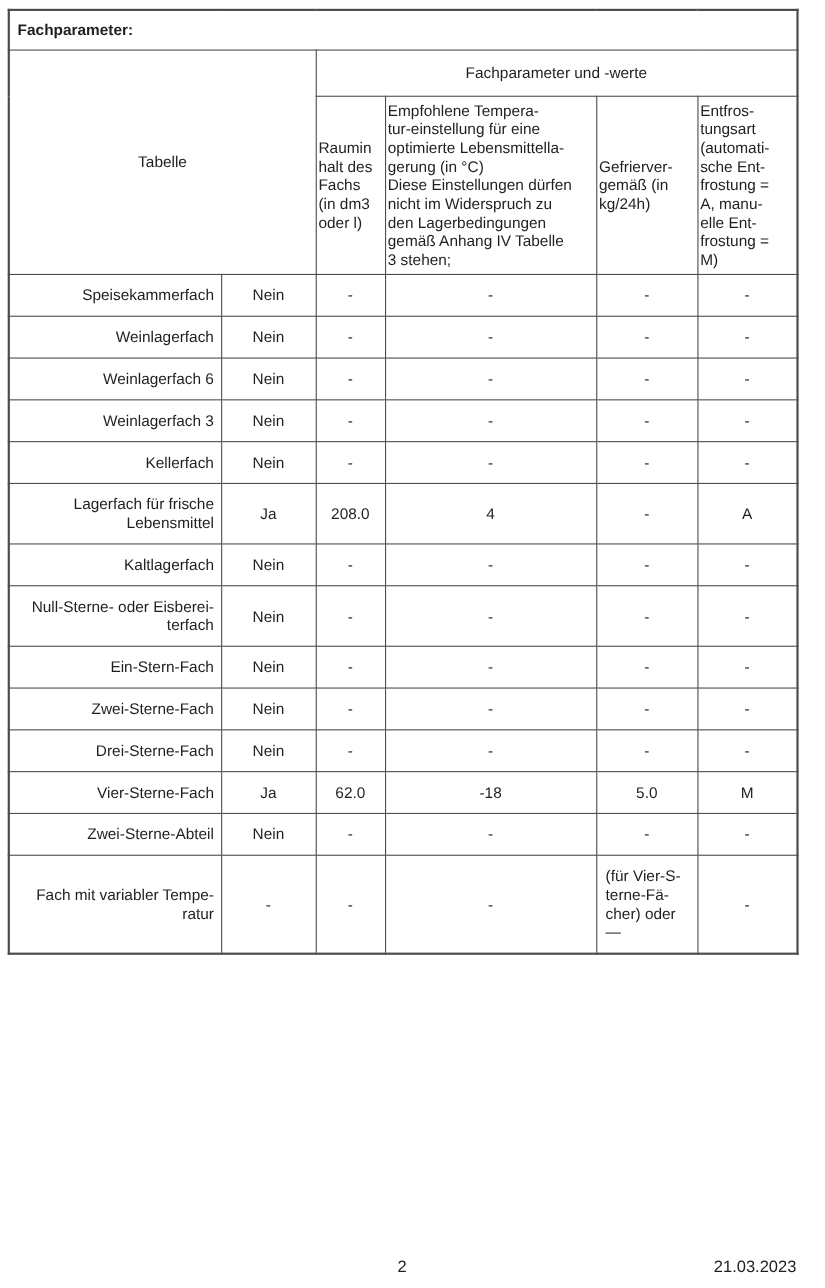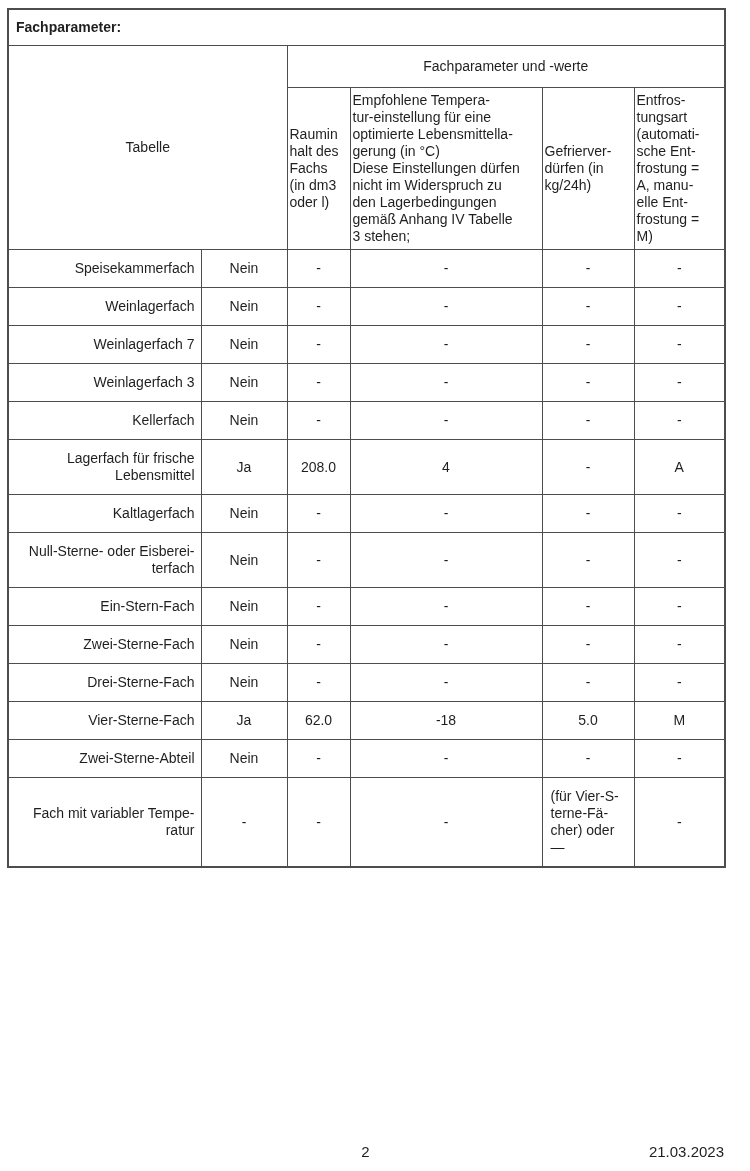--- a/index.html
+++ b/index.html
@@ -109,21 +109,21 @@
         <td class="colhead">Empfohlene Tempera-
 tur-einstellung für eine
 optimierte Lebensmittella-
 gerung (in °C)
 Diese Einstellungen dürfen
 nicht im Widerspruch zu
 den Lagerbedingungen
 gemäß Anhang IV Tabelle
 3 stehen;</td>
         <td class="colhead">Gefrierver-
-dürfen (in
+gemäß (in
 kg/24h)</td>
         <td class="colhead">Entfros-
 tungsart
 (automati-
 sche Ent-
 frostung =
 A, manu-
 elle Ent-
 frostung =
 M)</td>
@@ -140,21 +140,21 @@
         </tr>
         <tr>
           <td class="cell-name">Weinlagerfach</td>
           <td class="cell-val">Nein</td>
           <td class="cell-val">-</td>
           <td class="cell-val">-</td>
           <td class="cell-val">-</td>
           <td class="cell-val">-</td>
         </tr>
         <tr>
-          <td class="cell-name">Weinlagerfach 7</td>
+          <td class="cell-name">Weinlagerfach 6</td>
           <td class="cell-val">Nein</td>
           <td class="cell-val">-</td>
           <td class="cell-val">-</td>
           <td class="cell-val">-</td>
           <td class="cell-val">-</td>
         </tr>
         <tr>
           <td class="cell-name">Weinlagerfach 3</td>
           <td class="cell-val">Nein</td>
           <td class="cell-val">-</td>

